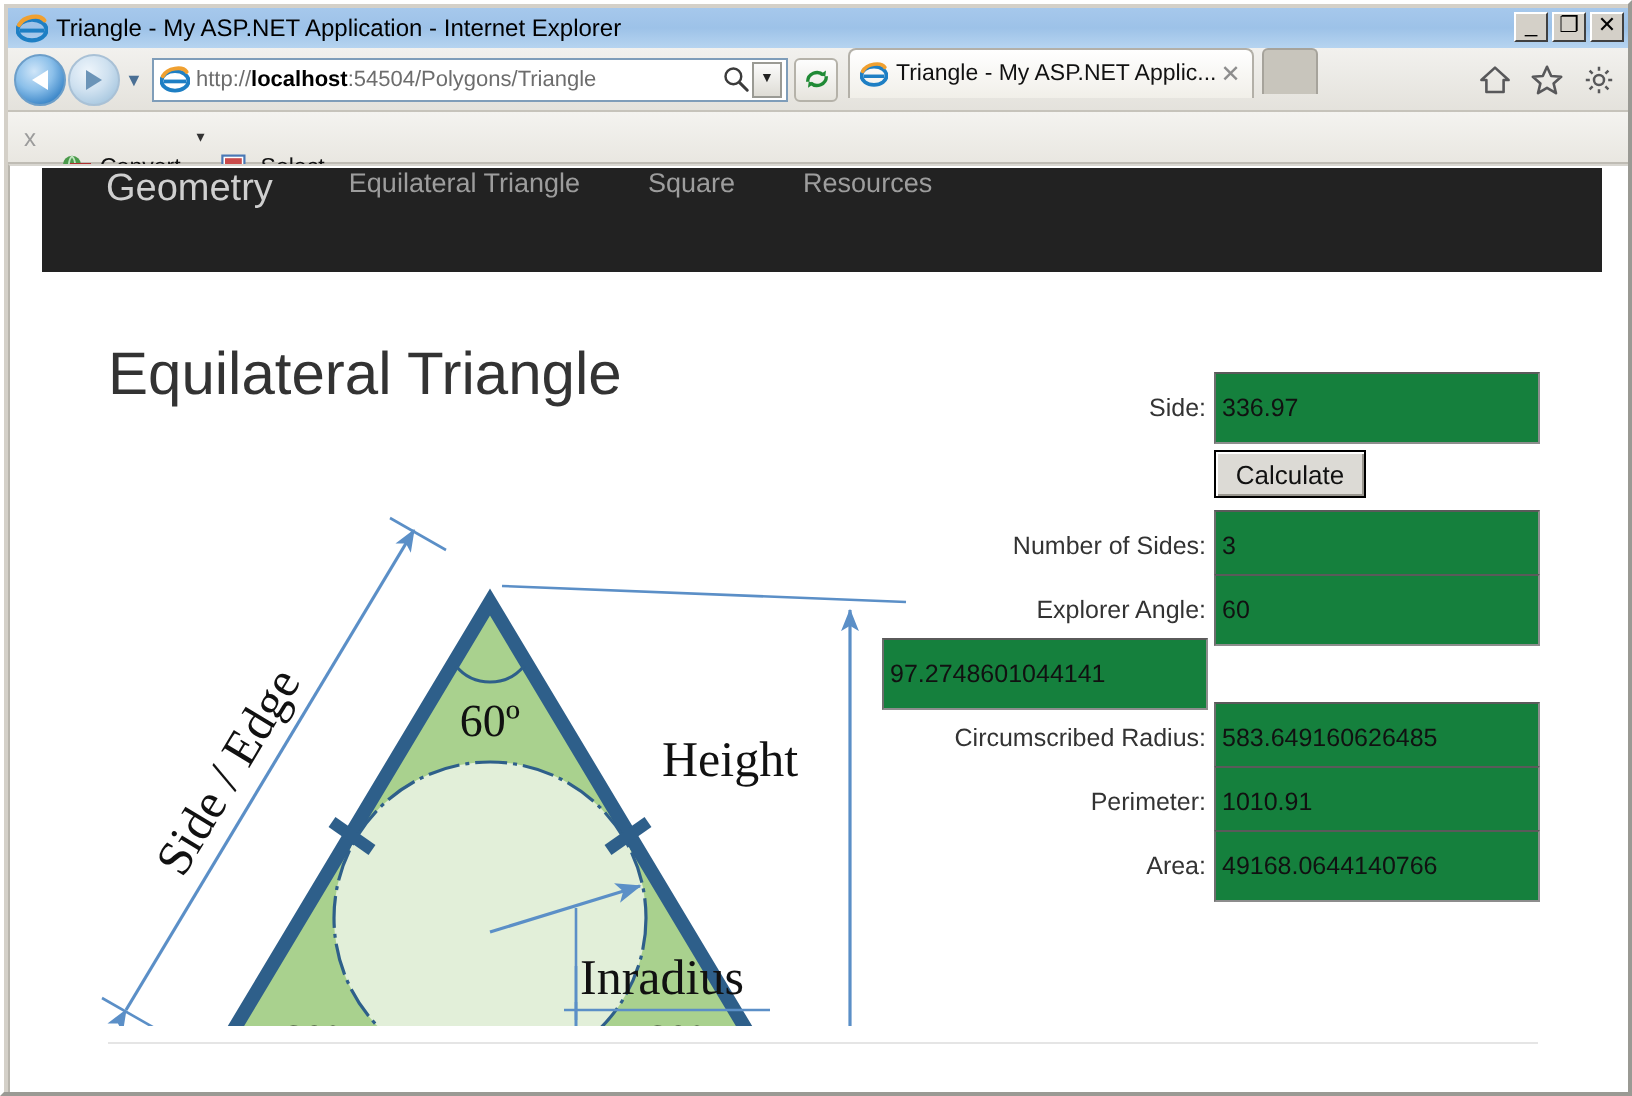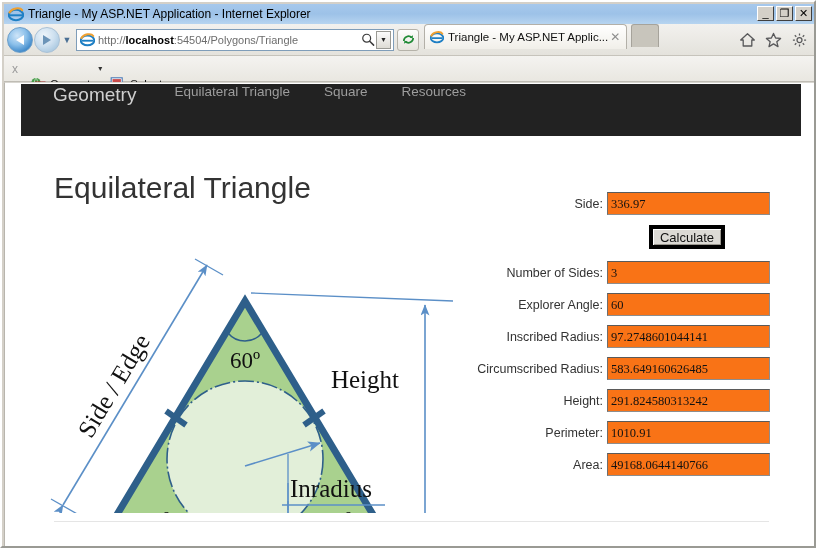--- a/index.html
+++ b/index.html
@@ -200,36 +200,35 @@
   #diagram { position: absolute; left: 14px; top: 100px; width: 420px; height: 330px; }
 
   
   #form { position: absolute; left: 420px; top: 110px; width: 350px; }
   .frow { display: flex; align-items: center; margin-bottom: 11px; height: 21px; }
   .flabel {
     width: 166px; text-align: right; padding-right: 4px;
     font-size: 12.5px; color: #333; white-space: nowrap;
   }
   .finput {
-    width: 163px; height: 23px;
+    width: 163px; height: 36px;
     border: 1px solid #8d8d8d;
     border-top-color: #5a5a5a; border-left-color: #6e6e6e;
-    background: #f97316;
-    font-family: Liberation Serif, serif;
+    background: #15803d;
+    font-family: Liberation Sans, sans-serif;
     font-size: 12.5px; color: #111;
     padding: 1px 2px 0 3px;
     outline: none;
   }
   .btnrow { display: flex; margin-bottom: 13px; }
   .btnspacer { width: 166px; }
   #calcbtn {
-    margin-left: 42px;
     min-width: 76px; height: 24px;
     background: #dcdad5;
-    border: 4px solid #000000;
+    border: 1px solid #000000;
     box-shadow: inset 1px 1px 0 #ffffff, inset -1px -1px 0 #9a978f;
     font-family: "Liberation Sans", sans-serif;
     font-size: 13px; color: #111;
     cursor: default;
   }
   #hr {
     position: absolute; left: 33px; top: 438px;
     width: 715px; height: 1px; background: #e5e5e5;
   }
   
@@ -424,33 +423,28 @@
           <span class="flabel">Number of Sides:</span>
           <input class="finput" type="text" value="3" style="">
         </div>
 
         <div class="frow">
           <span class="flabel">Explorer Angle:</span>
           <input class="finput" type="text" value="60" style="">
         </div>
 
         <div class="frow">
-          <span class="flabel">Inscribed Radius:</span>
           <input class="finput" type="text" value="97.2748601044141" style="">
         </div>
 
         <div class="frow">
           <span class="flabel">Circumscribed Radius:</span>
           <input class="finput" type="text" value="583.649160626485" style="">
         </div>
 
-        <div class="frow">
-          <span class="flabel">Height:</span>
-          <input class="finput" type="text" value="291.824580313242" style="">
-        </div>
 
         <div class="frow">
           <span class="flabel">Perimeter:</span>
           <input class="finput" type="text" value="1010.91" style="">
         </div>
 
         <div class="frow">
           <span class="flabel">Area:</span>
           <input class="finput" type="text" value="49168.0644140766" style="">
         </div>

